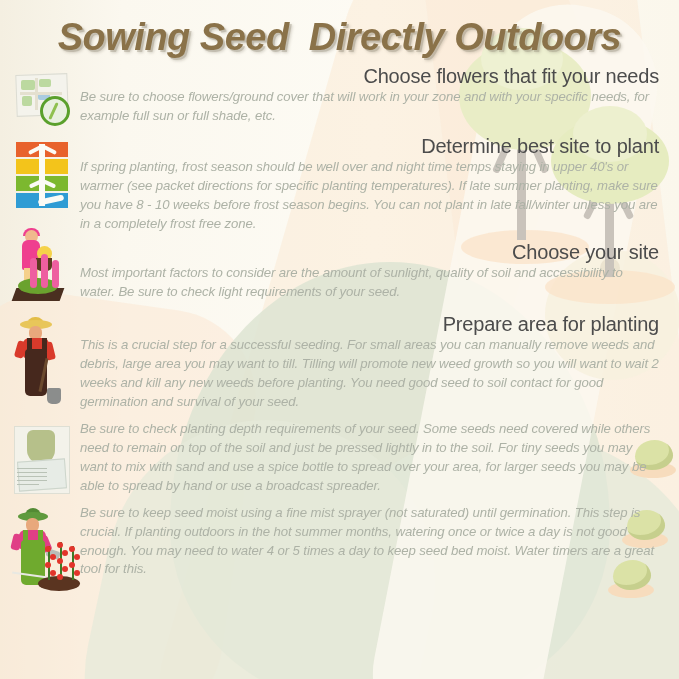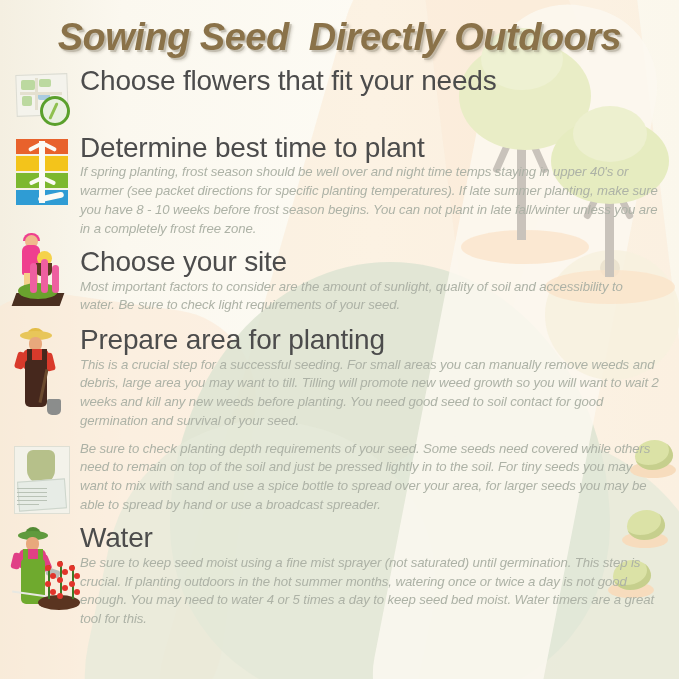--- a/index.html
+++ b/index.html
@@ -94,22 +94,22 @@
 
   
   .steps{position:absolute;left:0;top:62px;width:679px;}
   .step{position:relative;display:flex;align-items:flex-start;}
   .icon-cell{
     width:80px;flex:0 0 80px;position:relative;
   }
   .text-cell{flex:1 1 auto;padding-right:20px;}
   .step-title{
     font-family:"Liberation Sans", sans-serif;
-    font-size:28px;color:#4c4c4c;line-height:1.05;
-    margin:0 0 1px 0;font-weight:normal;letter-spacing:-.2px;
+    font-size:20px;color:#4c4c4c;line-height:1.05;
+    margin:0 0 1px 0;font-weight:normal;letter-spacing:-.2px;text-align:right;
   }
   .step-body{
     font-family:"Liberation Sans", sans-serif;
     font-style:italic;font-size:13.2px;line-height:1.42;
     color:#adb2a6;margin:0;letter-spacing:-.1px;
   }
 
   
   .ic-plan{width:56px;height:50px;position:relative;}
   .ic-plan .sheet{
@@ -337,40 +337,41 @@
           <div class="blue" style="left:24px;top:20px;width:12px;height:8px;"></div>
           <div class="pathx" style="left:6px;top:20px;width:42px;height:3px;"></div>
           <div class="pathx" style="left:21px;top:6px;width:3px;height:32px;"></div>
           <div class="compass">
             <div class="needle"></div>
           </div>
         </div>
       </div>
       <div class="text-cell">
         <h2 class="step-title">Choose flowers that fit your needs</h2>
+        <p class="step-body">Be sure to choose flowers/ground cover  that will work in your zone and with your specific needs, for example full sun or full shade, etc.</p>
       </div>
     </div>
 
     <div class="step" style="margin-top:11px;">
       <div class="icon-cell">
         <div class="ic-seasons" style="margin:6px 0 0 16px;">
           <div class="band b1"></div>
           <div class="band b2"></div>
           <div class="band b3"></div>
           <div class="band b4"></div>
           <div class="trunk"></div>
           <div class="limb" style="left:12px;top:6px;width:14px;height:4px;transform:rotate(-28deg);"></div>
           <div class="limb" style="left:27px;top:6px;width:14px;height:4px;transform:rotate(28deg);"></div>
           <div class="limb" style="left:13px;top:40px;width:13px;height:4px;transform:rotate(-25deg);"></div>
           <div class="limb" style="left:27px;top:40px;width:13px;height:4px;transform:rotate(25deg);"></div>
           <div class="limb" style="left:22px;top:55px;width:26px;height:6px;border-radius:10px;transform:rotate(-12deg);"></div>
         </div>
       </div>
       <div class="text-cell">
-        <h2 class="step-title">Determine best time to plant</h2>
+        <h2 class="step-title">Determine best site to plant</h2>
         <p class="step-body">If spring planting, frost season should be well over and  night time temps staying in upper 40's or warmer (see packet directions for specific planting temperatures). If late summer planting, make sure you have 8 - 10 weeks before frost season begins. You can not plant in late fall/winter unless you are in a completely frost free zone.</p>
       </div>
     </div>
 
     <div class="step" style="margin-top:9px;">
       <div class="icon-cell">
         <div class="ic-flowers" style="margin:-14px 0 0 10px;">
           <div class="cap"></div>
           <div class="head"></div>
           <div class="body"></div>
@@ -457,19 +458,18 @@
           <div class="bloom" style="left:47px;top:48px;"></div>
           <div class="bloom" style="left:52px;top:56px;"></div>
           <div class="bloom" style="left:47px;top:64px;"></div>
           <div class="bloom" style="left:59px;top:36px;"></div>
           <div class="bloom" style="left:64px;top:44px;"></div>
           <div class="bloom" style="left:59px;top:52px;"></div>
           <div class="bloom" style="left:64px;top:60px;"></div>
         </div>
       </div>
       <div class="text-cell">
-        <h2 class="step-title">Water</h2>
         <p class="step-body">Be sure to keep seed moist using a fine mist sprayer (not saturated) until germination. This step is crucial. If planting outdoors in the hot summer months, watering once  or twice a day is not good enough. You may need to water 4 or 5 times a day to keep seed bed moist. Water timers are a great tool for this.</p>
       </div>
     </div>
 
   </div>
 </div>
 
 </body></html>

